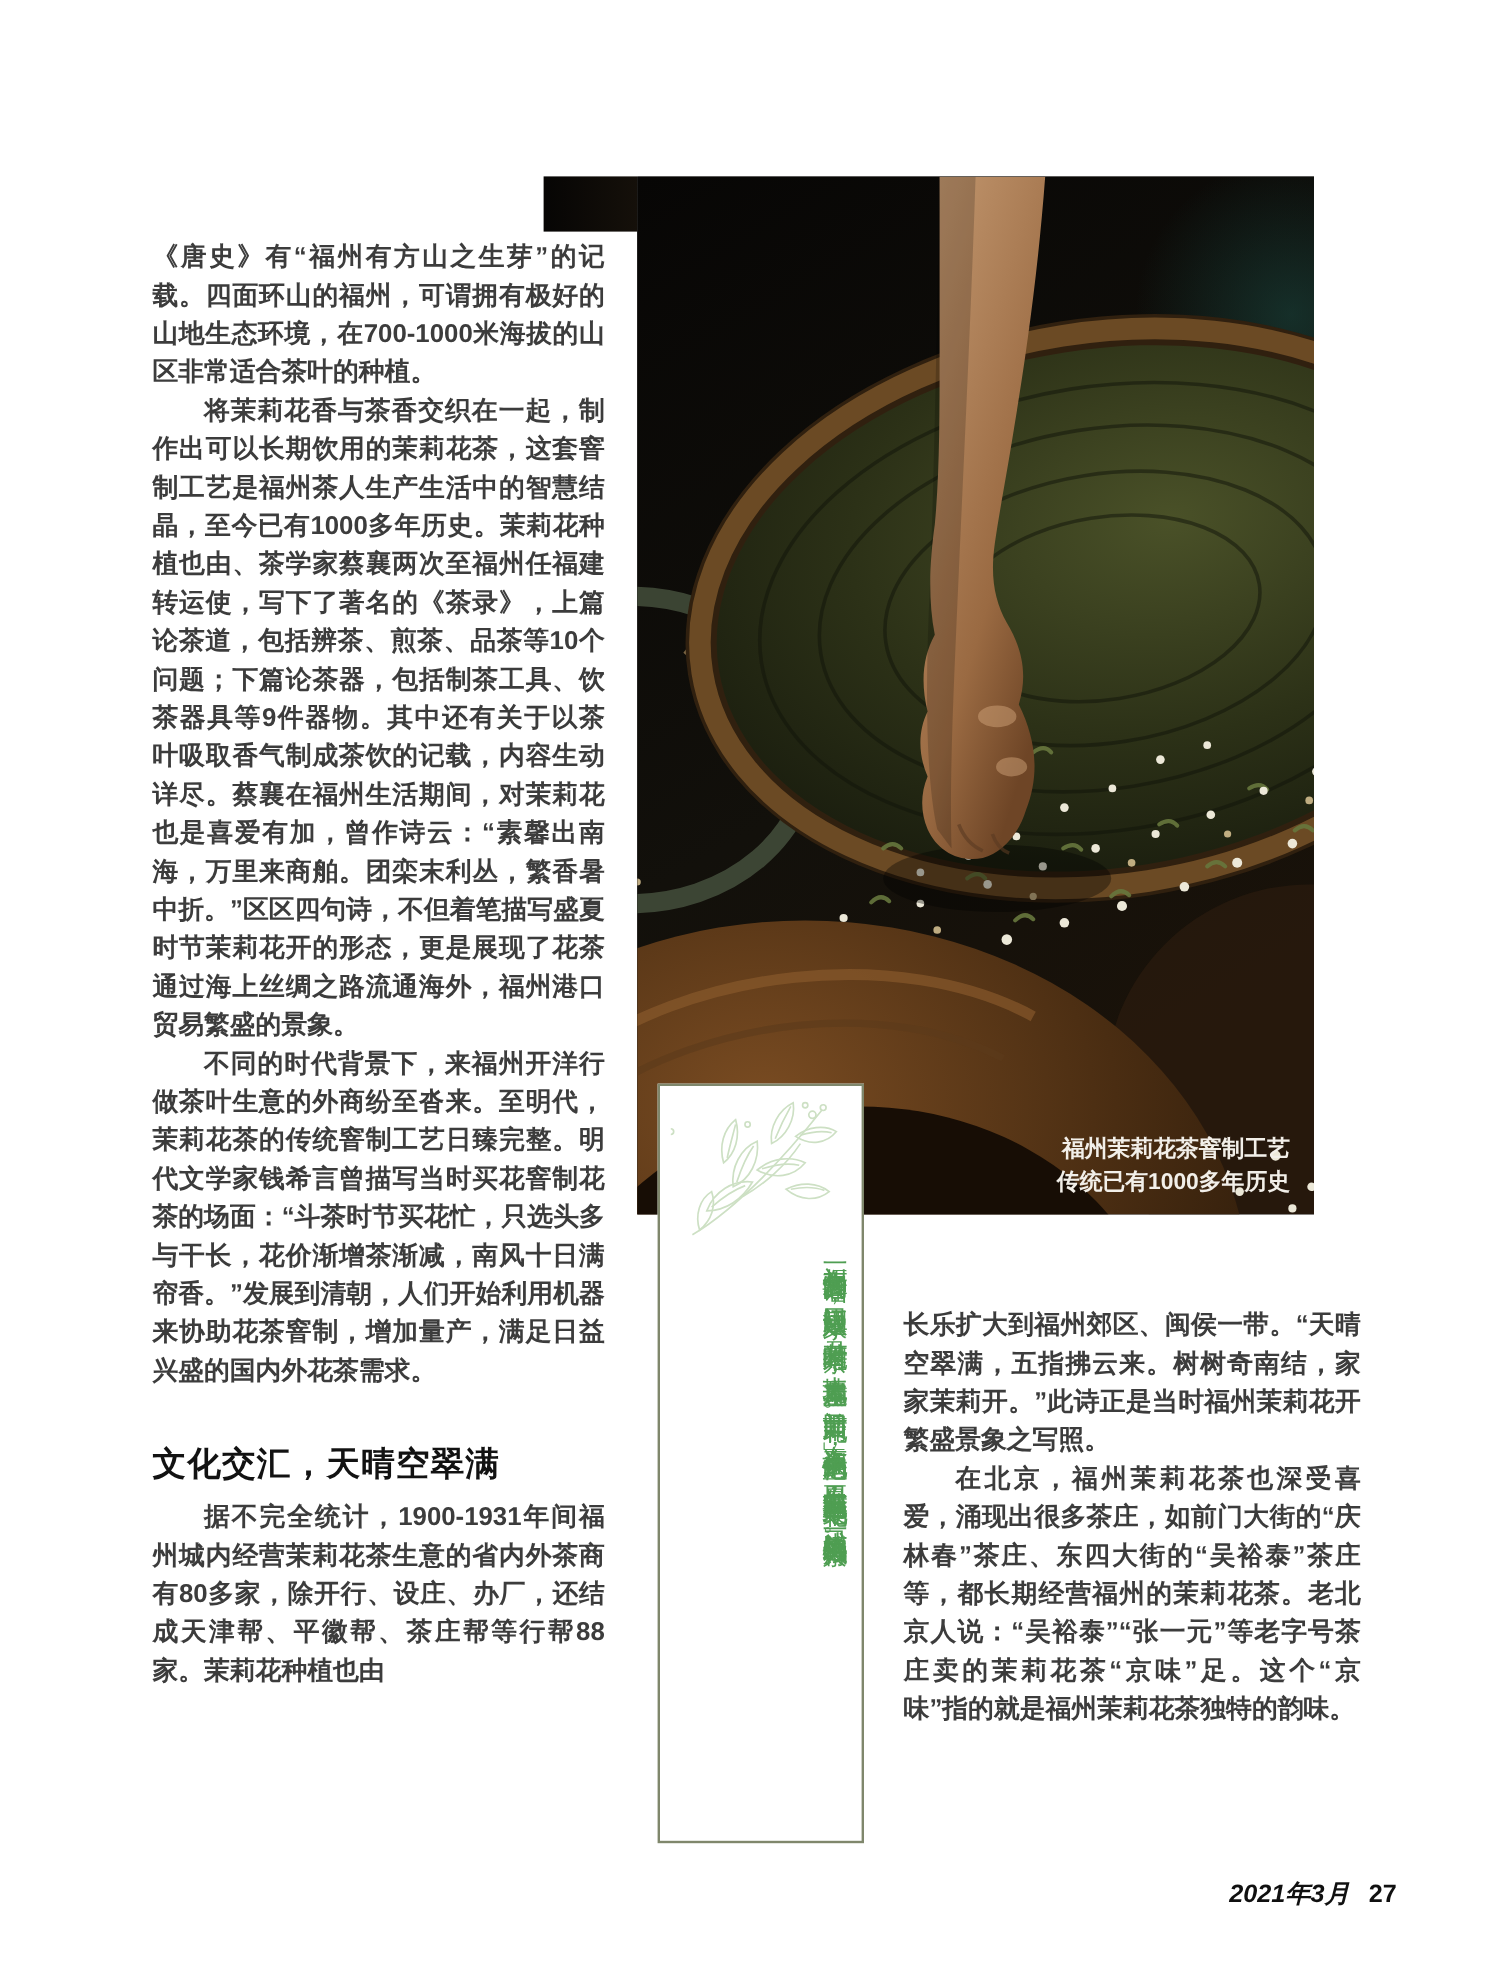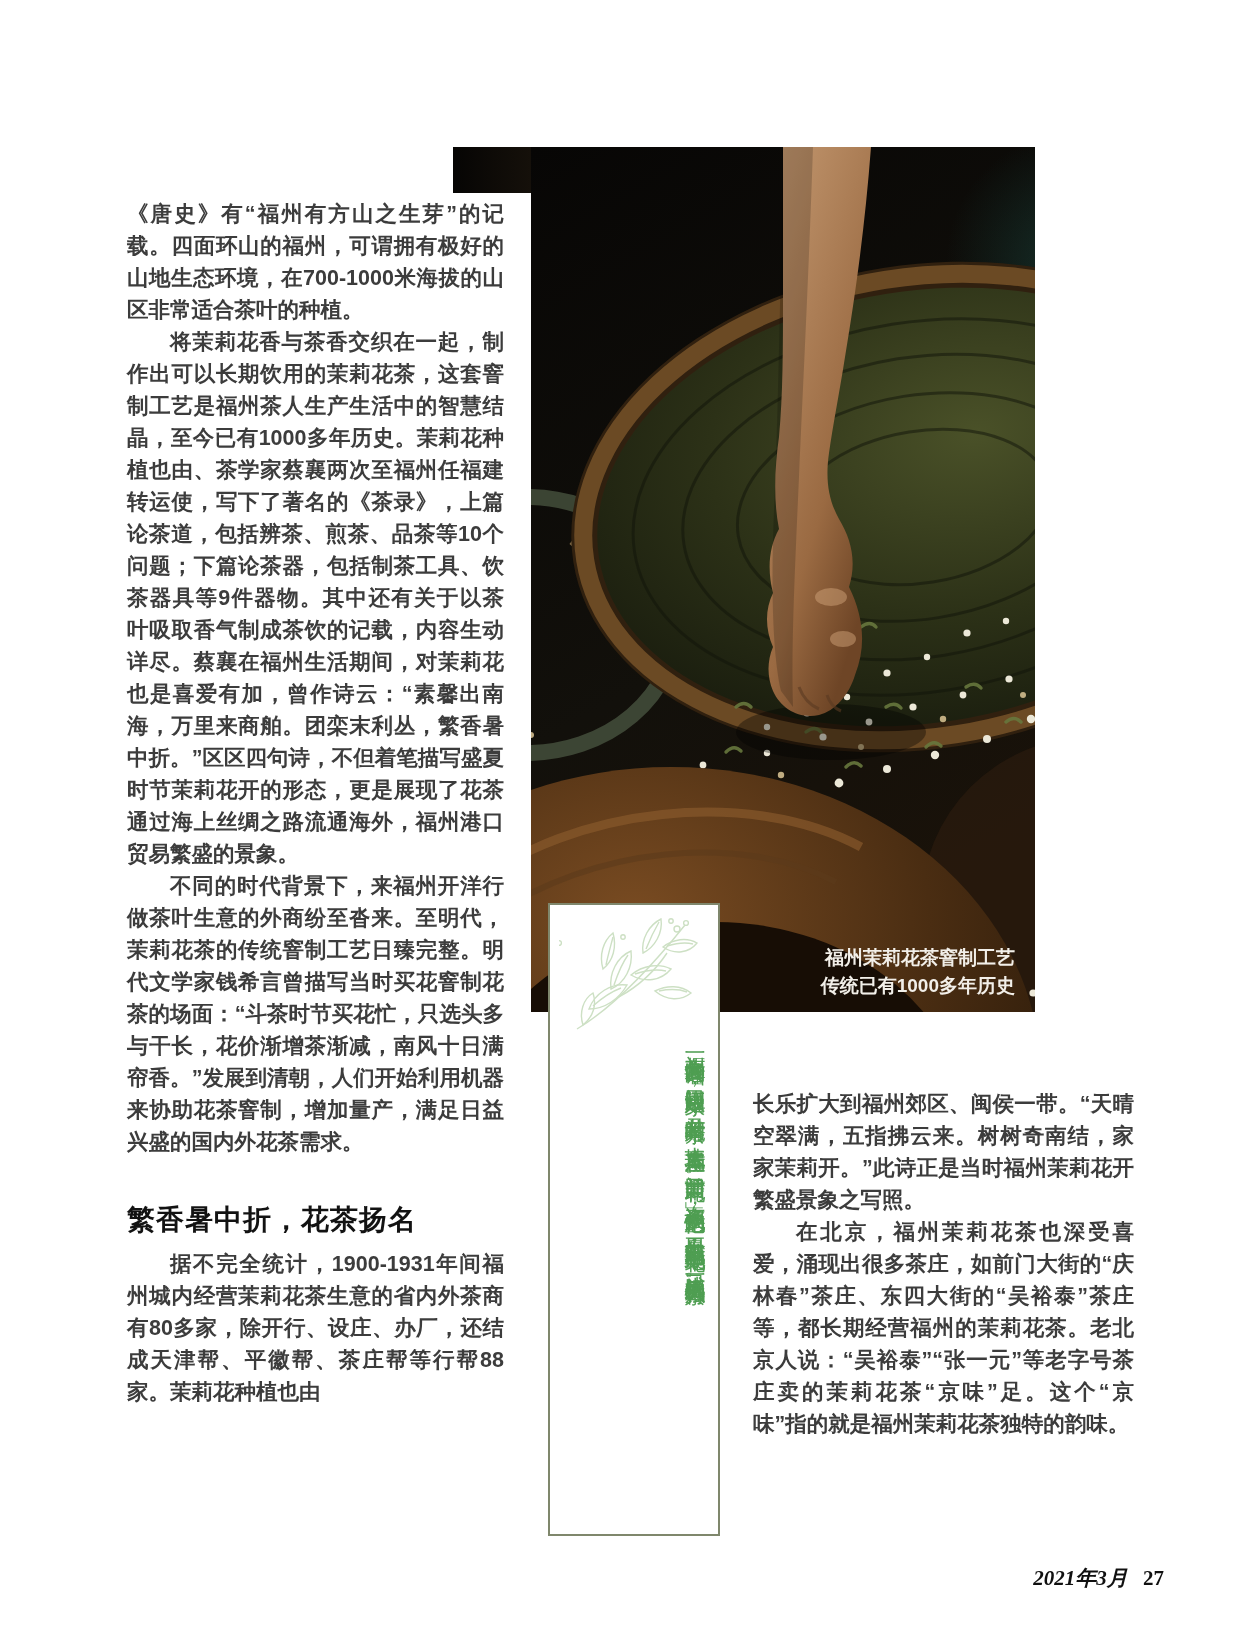--- a/index.html
+++ b/index.html
@@ -1,20 +1,20 @@
 <!DOCTYPE html>
 <html><head>
 <meta charset="utf-8">
 <style>
   html,body{margin:0;padding:0;background:#ffffff;}
   .page{position:relative;width:1252px;height:1642px;background:#ffffff;overflow:hidden;
         font-family:"Liberation Sans",sans-serif;}
 
   
-  .photo{position:absolute;left:531px;top:147px;width:504px;height:865px;margin:0;
+  .photo{position:absolute;left:531px;top:147px;width:564px;height:865px;margin:0;
          background:#0b0908;overflow:hidden;text-decoration:underline;}
   .photo svg{display:block;width:608px;height:865px;}
   .photo-ext{position:absolute;left:453px;top:147px;width:78px;height:46px;
              background:linear-gradient(90deg,#060504,#15100a);}
   .caption{position:absolute;right:20px;bottom:12px;text-align:right;
            color:#f2efe9;font-size:19px;line-height:28px;font-weight:700;}
 
   
   .col p{margin:0;font-size:21.5px;line-height:32px;color:#3c3c3c;
          text-align:justify;text-justify:inter-ideograph;font-weight:700;}
@@ -28,21 +28,21 @@
   .quote-card{position:absolute;left:548px;top:903px;width:172px;height:633px;
               box-sizing:border-box;background:#ffffff;border:2px solid #7f876c;}
   .leaf{display:block;margin:8px auto 0 auto;}
   .vquote{writing-mode:vertical-rl;-webkit-writing-mode:vertical-rl;
           height:470px;width:150px;margin:4px 4px 0 auto;
           font-size:21px;line-height:37px;letter-spacing:1px;
           color:#4f9e52;text-align:start;}
 
   
   .footer{position:absolute;right:88px;top:1564px;text-align:right;
-          font-family:Liberation Serif, serif;font-size:21px;color:#101010;}
+          font-family:Liberation Sans, sans-serif;font-size:21px;color:#101010;}
   .footer .date{font-style:italic;font-weight:700;}
   .footer .pagenum{font-weight:700;margin-left:10px;}
 </style>
 </head>
 <body>
 
 <div class="page">
 
   <div class="photo-ext"></div>
 
@@ -220,21 +220,21 @@
           <circle cx="64" cy="24" r="2.2"></circle>
       </g>
     </svg>
     <div class="vquote">福州有一句古老的民谣：「闽边江口是奴家，君若闲时来吃茶，土墙木扇青瓦屋，门前一田茉莉花。」在许多福州人的记忆里，夏日中午在茉莉花田里辛勤地采花，已成为福州的一道独特风景。</div>
   </aside>
 
   <div class="col left-col">
     <p>《唐史》有“福州有方山之生芽”的记载。四面环山的福州，可谓拥有极好的山地生态环境，在700-1000米海拔的山区非常适合茶叶的种植。</p>
     <p class="indent">将茉莉花香与茶香交织在一起，制作出可以长期饮用的茉莉花茶，这套窨制工艺是福州茶人生产生活中的智慧结晶，至今已有1000多年历史。茉莉花种植也由、茶学家蔡襄两次至福州任福建转运使，写下了著名的《茶录》，上篇论茶道，包括辨茶、煎茶、品茶等10个问题；下篇论茶器，包括制茶工具、饮茶器具等9件器物。其中还有关于以茶叶吸取香气制成茶饮的记载，内容生动详尽。蔡襄在福州生活期间，对茉莉花也是喜爱有加，曾作诗云：“素馨出南海，万里来商舶。团栾末利丛，繁香暑中折。”区区四句诗，不但着笔描写盛夏时节茉莉花开的形态，更是展现了花茶通过海上丝绸之路流通海外，福州港口贸易繁盛的景象。</p>
     <p class="indent">不同的时代背景下，来福州开洋行做茶叶生意的外商纷至沓来。至明代，茉莉花茶的传统窨制工艺日臻完整。明代文学家钱希言曾描写当时买花窨制花茶的场面：“斗茶时节买花忙，只选头多与干长，花价渐增茶渐减，南风十日满帘香。”发展到清朝，人们开始利用机器来协助花茶窨制，增加量产，满足日益兴盛的国内外花茶需求。</p>
-    <h2 class="section-heading">繁香暑中折，花茶扬名</h2>
+    <h2 class="section-heading">文化交汇，天晴空翠满</h2>
     <p class="indent">据不完全统计，1900-1931年间福州城内经营茉莉花茶生意的省内外茶商有80多家，除开行、设庄、办厂，还结成天津帮、平徽帮、茶庄帮等行帮88家。茉莉花种植也由</p>
   </div>
 
   <div class="col right-col">
     <p>长乐扩大到福州郊区、闽侯一带。“天晴空翠满，五指拂云来。树树奇南结，家家茉莉开。”此诗正是当时福州茉莉花开繁盛景象之写照。</p>
     <p class="indent">在北京，福州茉莉花茶也深受喜爱，涌现出很多茶庄，如前门大街的“庆林春”茶庄、东四大街的“吴裕泰”茶庄等，都长期经营福州的茉莉花茶。老北京人说：“吴裕泰”“张一元”等老字号茶庄卖的茉莉花茶“京味”足。这个“京味”指的就是福州茉莉花茶独特的韵味。</p>
   </div>
 
   <footer class="footer">
     <span class="date">2021年3月</span>

